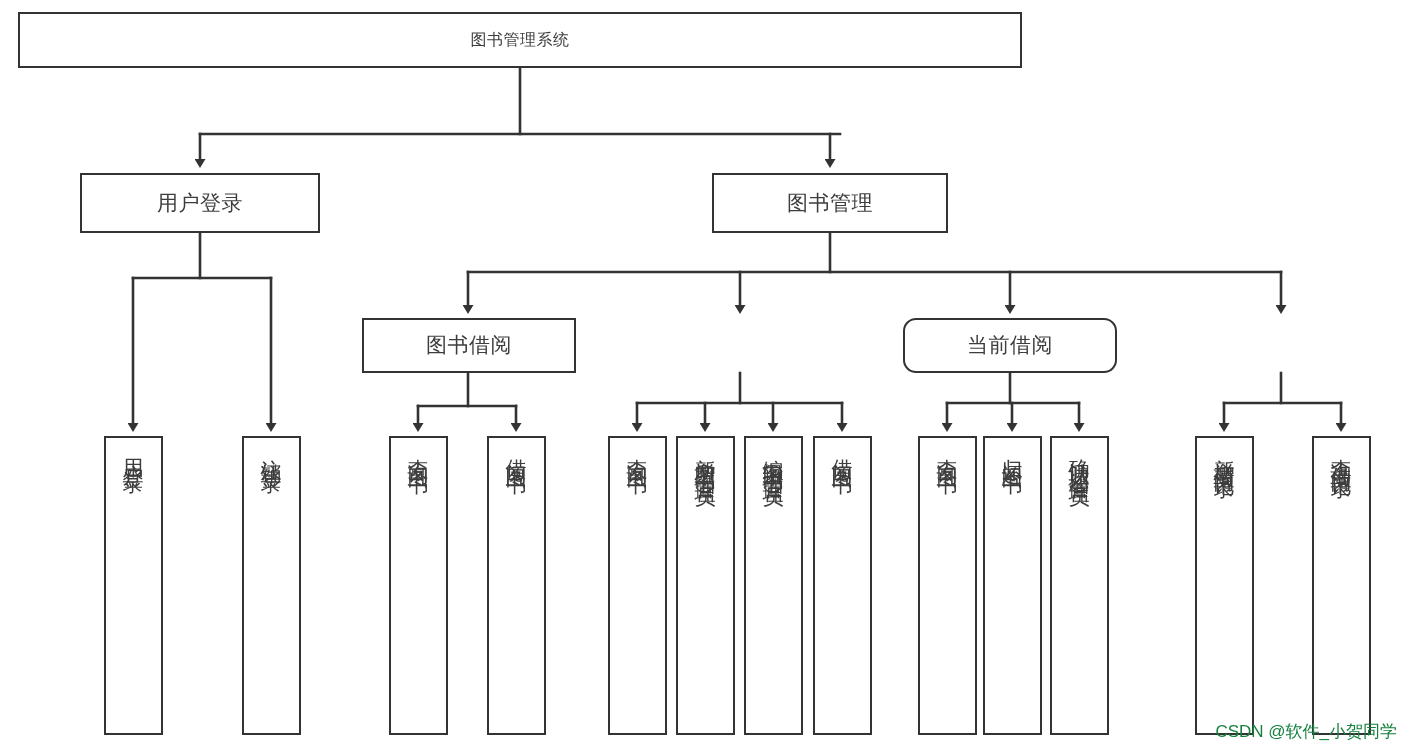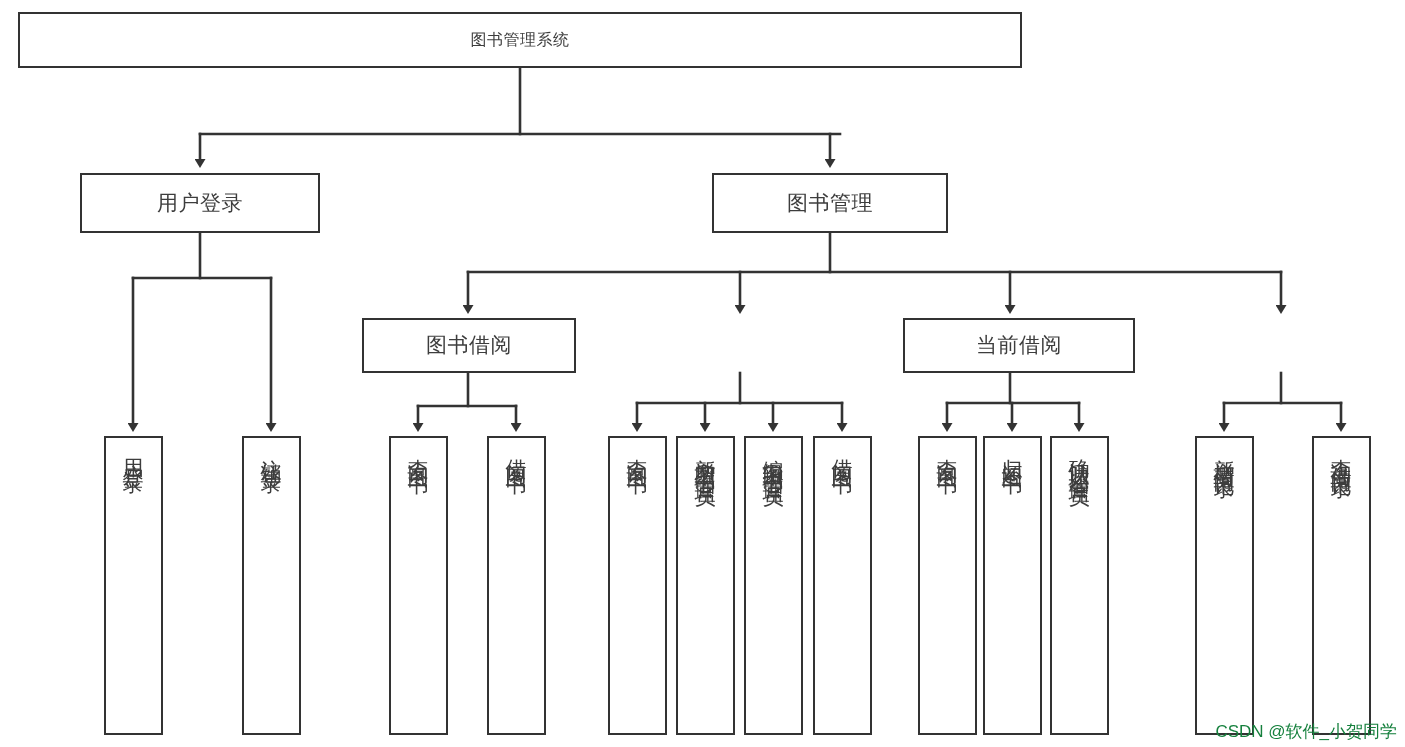--- a/index.html
+++ b/index.html
@@ -135,21 +135,21 @@
   <div class="node h" style="left:80px;top:173px;width:240px;height:60px;">
     <span class="label">用户登录</span>
   </div>
   <div class="node h" style="left:712px;top:173px;width:236px;height:60px;">
     <span class="label">图书管理</span>
   </div>
 
   <div class="node h" style="left:362px;top:318px;width:214px;height:55px;">
     <span class="label">图书借阅</span>
   </div>
-  <div class="node h" style="left:903px;top:318px;width:232px;height:55px;">
+  <div class="node h" style="left:903px;top:318px;width:214px;height:55px;border-radius:13px;">
     <span class="label">当前借阅</span>
   </div>
 
   <div class="node v" style="left:104px;top:436px;width:59px;height:299px;">
     <span class="label">用户登录</span>
   </div>
   <div class="node v" style="left:242px;top:436px;width:59px;height:299px;">
     <span class="label">注销登录</span>
   </div>
 

